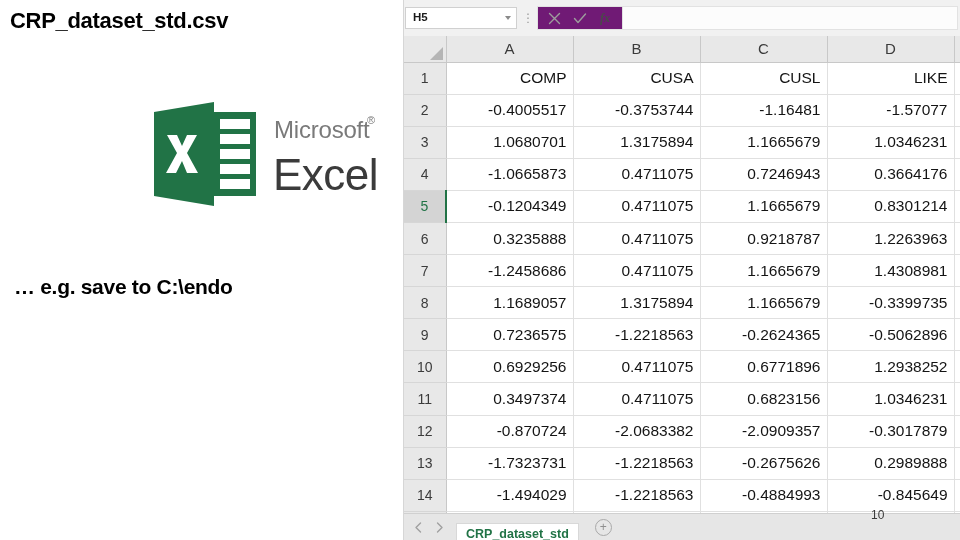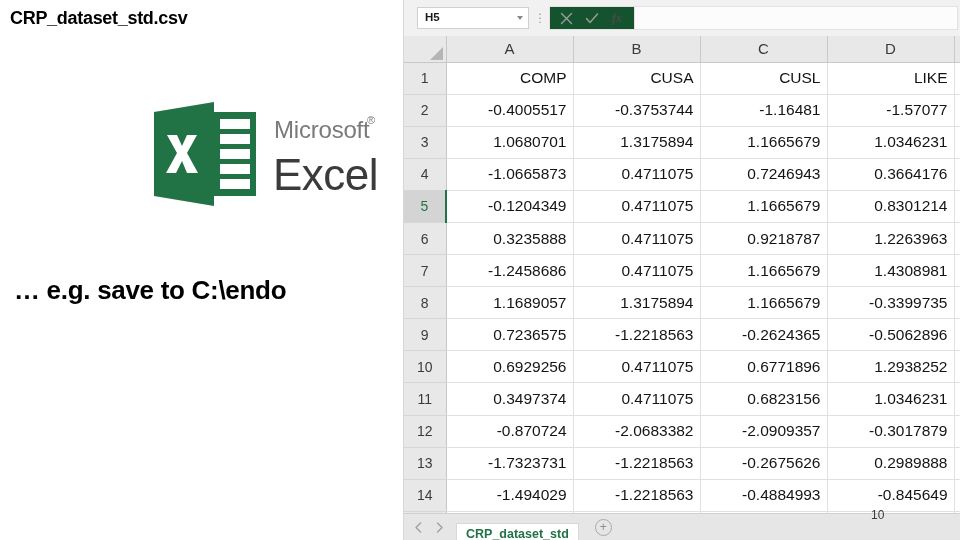--- a/index.html
+++ b/index.html
@@ -20,31 +20,31 @@
   .left-panel {
     position: absolute;
     left: 0; top: 0;
     width: 400px; height: 540px;
     background: #ffffff;
   }
   .slide-title {
     position: absolute;
     left: 10px;
     top: 8px;
-    font-size: 18px;
+    font-size: 22px;
     font-weight: bold;
     color: #000000;
     letter-spacing: -0.3px;
     white-space: nowrap;
   }
   .slide-note {
     position: absolute;
     left: 14px;
     top: 275px;
-    font-size: 26px;
+    font-size: 21px;
     font-weight: bold;
     color: #000000;
     letter-spacing: -0.3px;
     white-space: nowrap;
   }
 
   
   .excel-logo {
     position: absolute;
     left: 148px;
@@ -68,21 +68,21 @@
   .xl-formulabar {
     position: absolute;
     left: 0; top: 0;
     width: 557px; height: 36px;
     background: #f1f1f1;
     border-bottom: 1px solid #d4d4d4;
     display: flex;
     align-items: center;
   }
   .namebox {
-    margin-left: 13px;
+    margin-left: 1px;
     width: 112px;
     height: 22px;
     background: #ffffff;
     border: 1px solid #d0d0d0;
     display: flex;
     align-items: center;
     justify-content: space-between;
     padding: 0 5px 0 7px;
     box-sizing: border-box;
   }
@@ -104,21 +104,21 @@
     color: #9a9a9a;
     font-size: 12px;
     line-height: 1;
     letter-spacing: 0;
     margin-left: 2px;
   }
   .fb-btns {
     display: flex;
     align-items: center;
     height: 24px;
-    background: #14532d;
+    background: #701a75;
     border: 1px solid #e2e2e2;
     border-right: none;
     padding: 4px 3px;
     box-sizing: border-box;
   }
   .fb-btn {
     width: 26px; height: 22px;
     display: flex; align-items: center; justify-content: center;
     color: #9d9d9d;
   }

